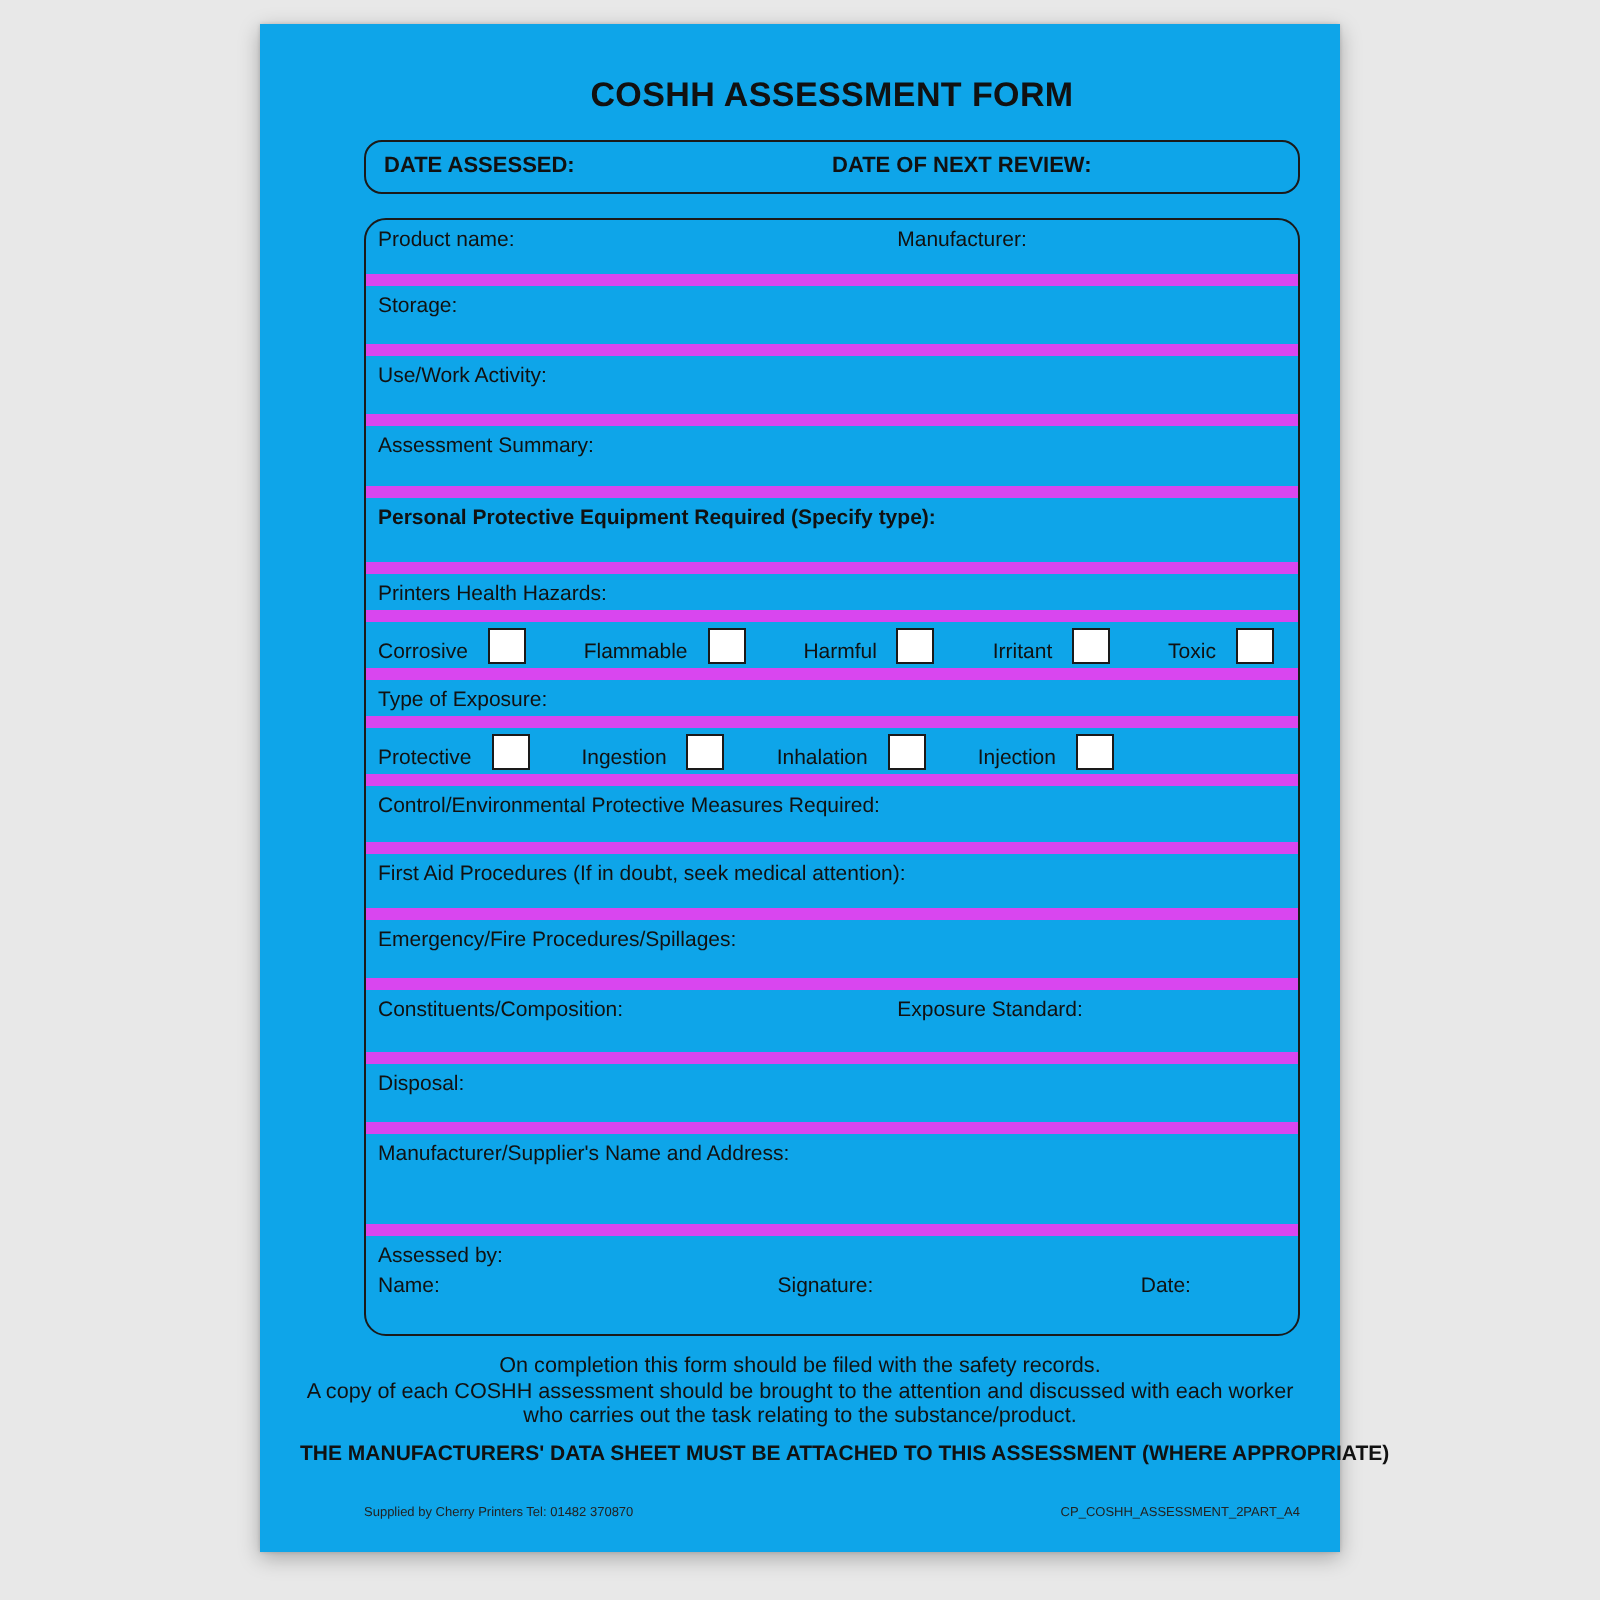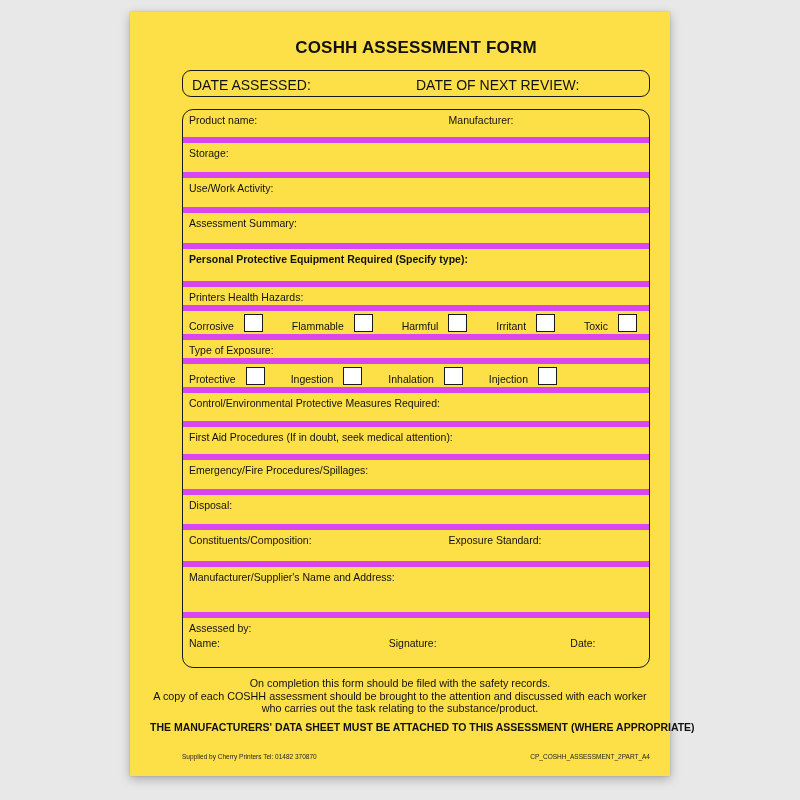--- a/index.html
+++ b/index.html
@@ -7,37 +7,38 @@
   body {
     background: #e8e8e8;
     font-family: "Liberation Sans", sans-serif;
     color: #111;
   }
   .paper {
     position: relative;
     width: 540px;
     height: 764px;
     margin: 12px auto 0;
-    background: #fde047;
+    background: #0ea5e9;
     box-shadow: 0 3px 10px rgba(0,0,0,0.28), 0 0 2px rgba(0,0,0,0.15);
     padding: 26px 20px 0 52px;
   }
   .title {
     text-align: center;
     font-weight: bold;
     font-size: 17px;
     letter-spacing: 0.2px;
     margin-bottom: 12px;
   }
   .header-box {
     position: relative;
     border: 1.5px solid #1a1a1a;
     border-radius: 9px;
     height: 27px;
-    font-size: 14px;
+    font-size: 11px;
+    font-weight: bold;
   }
   .header-box .hdr-label { position: absolute; top: 6px; }
   .hdr-left { left: 9px; }
   .hdr-mid { left: 50%; }
   .main-box {
     border: 1.5px solid #1a1a1a;
     border-radius: 11px;
     margin-top: 12px;
     overflow: hidden;
     font-size: 10.5px;
@@ -182,27 +183,27 @@
     </div>
 
     <div class="row" style="height:33px;">
       <span>First Aid Procedures (If in doubt, seek medical attention):</span>
     </div>
 
     <div class="row" style="height:35px;">
       <span>Emergency/Fire Procedures/Spillages:</span>
     </div>
 
-    <div class="row" style="height:35px;">
-      <span>Disposal:</span>
-    </div>
-
     <div class="row" style="height:37px;">
       <span>Constituents/Composition:</span>
       <span class="col2">Exposure Standard:</span>
+    </div>
+
+    <div class="row" style="height:35px;">
+      <span>Disposal:</span>
     </div>
 
     <div class="row" style="height:51px;">
       <span>Manufacturer/Supplier's Name and Address:</span>
     </div>
 
     <div class="row last" style="height:49px;">
       <div>Assessed by:</div>
       <div class="assessed-line2">
         <span>Name:</span>

